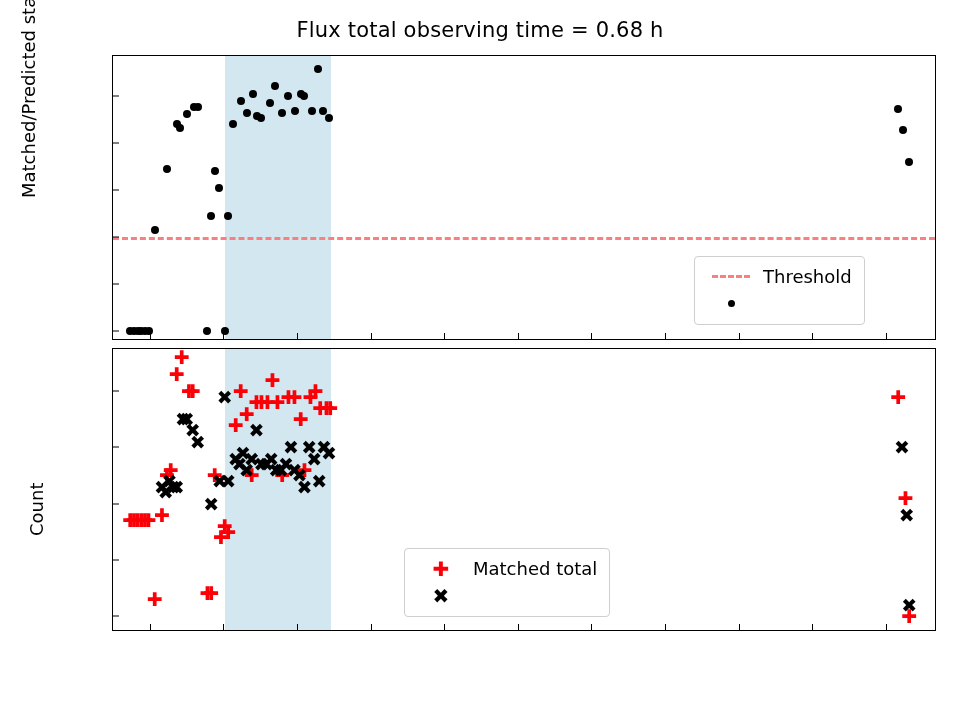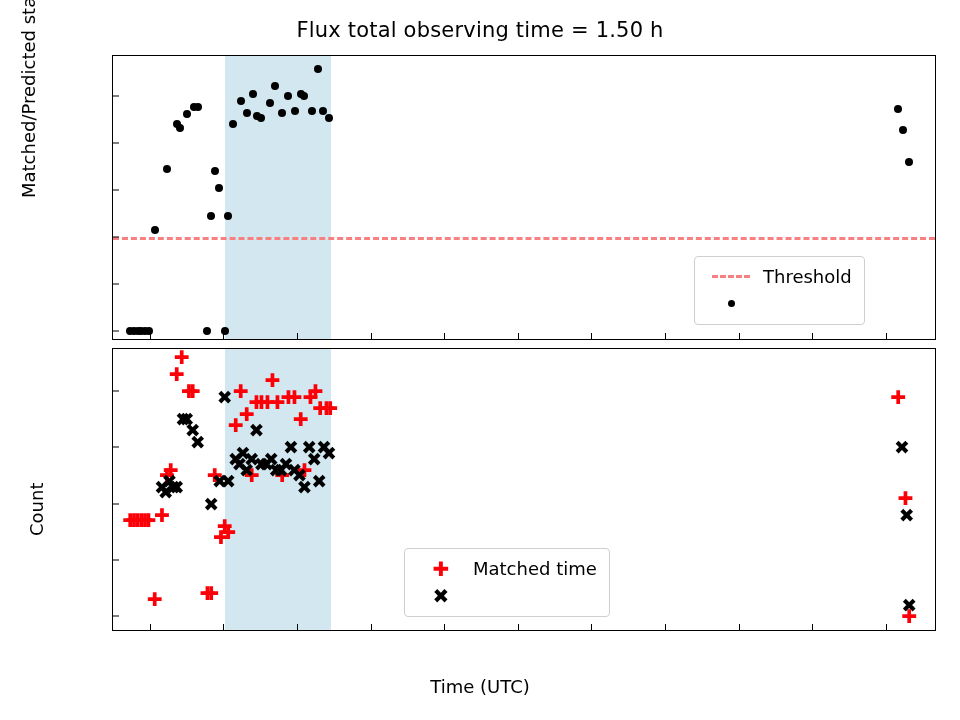--- a/index.html
+++ b/index.html
@@ -52,21 +52,21 @@
   .key-cross{color:#000;font-size:20px;font-weight:700;line-height:1;}
 
   #legend-top{left:694px;top:256px;}
   #legend-bottom{left:404px;top:548px;}
 </style>
 </head>
 <body>
 
 <div id="figure">
 
-  <div id="fig-title">Flux total observing time = 1.50 h</div>
+  <div id="fig-title">Flux total observing time = 0.68 h</div>
 
   <div class="panel" id="panel-top">
     <div class="span-shade" id="shade-top" style="left: 13.5821%; width: 12.9851%; background: rgb(211, 231, 240);"></div>
     <div class="thresh-line" id="thresh" style="top: 64%; border-top-color: rgb(249, 128, 128);"></div>
     <div id="top-ticks-y">
         <div class="ytick" style="top: 97.3333%;">0.00</div>
         <div class="ytickmark" style="top: 97.3333%;"></div>
         <div class="ytick" style="top: 80.6667%;">0.25</div>
         <div class="ytickmark" style="top: 80.6667%;"></div>
         <div class="ytick" style="top: 64%;">0.50</div>
@@ -266,28 +266,27 @@
         <div class="marker mk-cross" style="left: 25.6716%; top: 35%;">✖</div>
         <div class="marker mk-cross" style="left: 26.2687%; top: 37%;">✖</div>
         <div class="marker mk-cross" style="left: 95.9701%; top: 35%;">✖</div>
         <div class="marker mk-cross" style="left: 96.5672%; top: 59%;">✖</div>
         <div class="marker mk-cross" style="left: 96.8657%; top: 91%;">✖</div>
       </div>
   </div>
 
   <div class="axis-label" id="ylabel-bottom">Count</div>
 
-  <div class="axis-label" id="xlabel">Time (UTC)</div>
 
   <div class="legend" id="legend-bottom">
     <div class="legend-row">
       <span class="legend-key">
           <span class="key-plus">✚</span>
         </span>
-      <span class="legend-text">Matched time</span>
+      <span class="legend-text">Matched total</span>
     </div>
     <div class="legend-row">
       <span class="legend-key">
           <span class="key-cross">✖</span>
         </span>
     </div>
   </div>
 
 </div>
 

